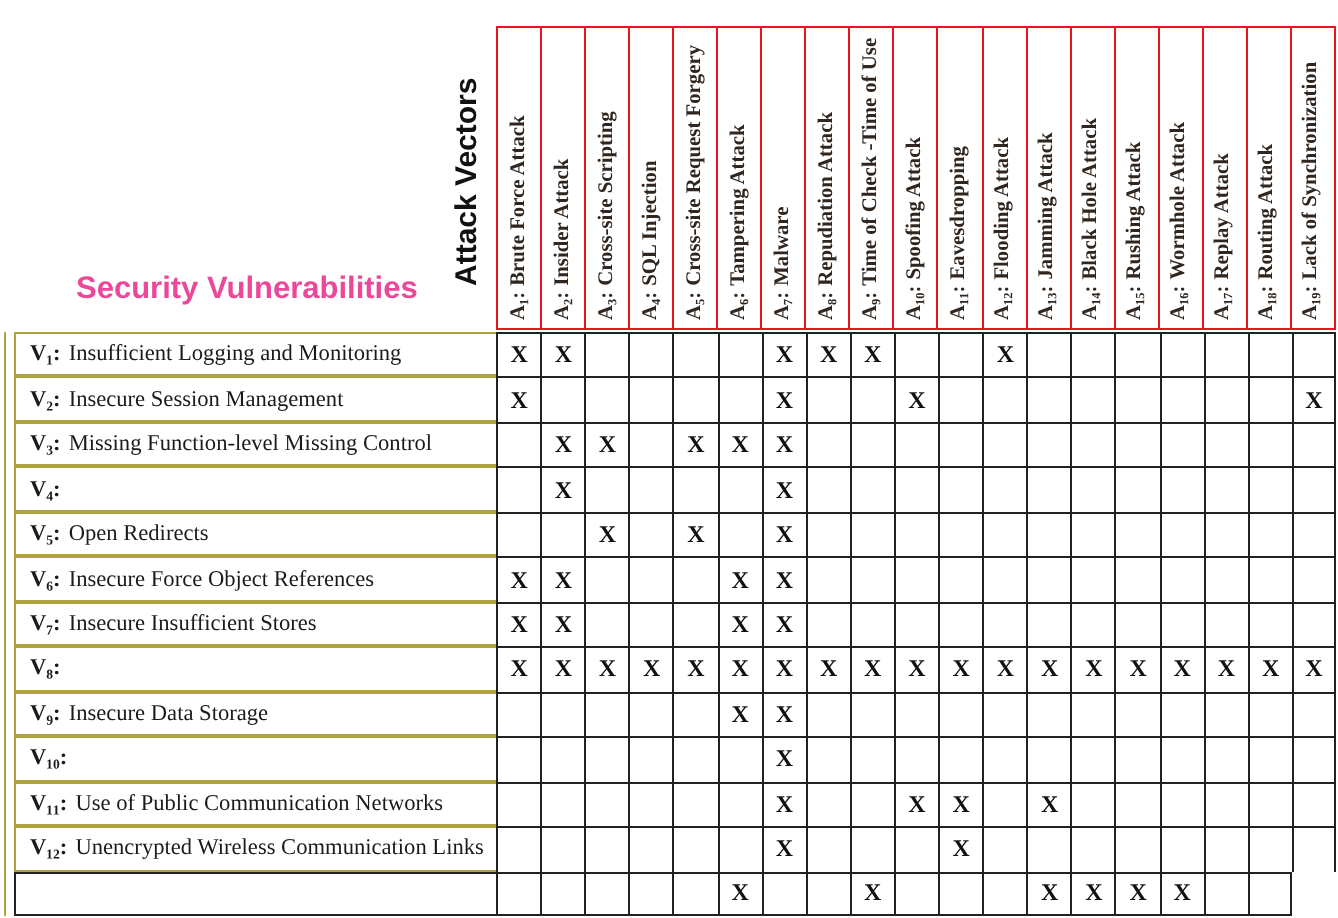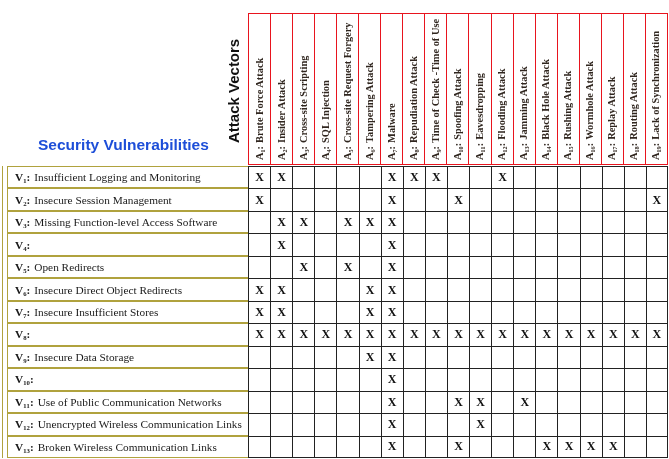--- a/index.html
+++ b/index.html
@@ -8,21 +8,21 @@
     font-family:"Liberation Serif","DejaVu Serif",serif;color:#1a1a1a;
     --red:#e8141e; --olive:#b0a23e; --grid:#222222; --htext:#30261f;
   }
   .axis-col-title{
     position:absolute;left:225px;top:143px;transform:rotate(-90deg);transform-origin:0 0;
     font-family:"Liberation Sans","DejaVu Sans",sans-serif;font-weight:bold;font-size:15px;
     white-space:nowrap;color:#111;
   }
   .axis-row-title{
     position:absolute;left:38px;top:136px;
-    font-family:"Liberation Sans","DejaVu Sans",sans-serif;font-weight:bold;font-size:15.5px;color:#1d4ed8;
+    font-family:"Liberation Sans","DejaVu Sans",sans-serif;font-weight:bold;font-size:15.5px;color:#ec4899;
   }
   #colHeaders{position:absolute;left:248px;top:13px;width:420px;height:152px;display:flex;}
   .hcell{flex:1 1 0;position:relative;border:1.4px solid var(--red);border-right:none;background:#fff;}
   .hcell:last-child{border-right:1.4px solid var(--red);}
   .vtext{
     position:absolute;bottom:4px;left:calc(50% + 5px);transform-origin:0 100%;
     transform:rotate(-90deg);white-space:nowrap;font-size:10.4px;font-weight:bold;
     line-height:10px;color:var(--htext);
   }
   .vtext .hid{margin-right:3px;}
@@ -172,21 +172,21 @@
       <div class="cell"></div>
       <div class="cell"></div>
       <div class="cell"></div>
       <div class="cell"></div>
       <div class="cell"></div>
       <div class="cell last-col">
         <span>X</span>
       </div>
       <div class="rlabel">
         <b>V₃:</b>
-        <span class="rlbl">Missing Function-level Access Software</span>
+        <span class="rlbl">Missing Function-level Missing Control</span>
       </div>
       <div class="cell"></div>
       <div class="cell">
         <span>X</span>
       </div>
       <div class="cell">
         <span>X</span>
       </div>
       <div class="cell"></div>
       <div class="cell">
@@ -260,21 +260,21 @@
       <div class="cell"></div>
       <div class="cell"></div>
       <div class="cell"></div>
       <div class="cell"></div>
       <div class="cell"></div>
       <div class="cell"></div>
       <div class="cell"></div>
       <div class="cell last-col"></div>
       <div class="rlabel">
         <b>V₆:</b>
-        <span class="rlbl">Insecure Direct Object Redirects</span>
+        <span class="rlbl">Insecure Force Object References</span>
       </div>
       <div class="cell">
         <span>X</span>
       </div>
       <div class="cell">
         <span>X</span>
       </div>
       <div class="cell"></div>
       <div class="cell"></div>
       <div class="cell"></div>
@@ -489,24 +489,20 @@
         <span>X</span>
       </div>
       <div class="cell"></div>
       <div class="cell"></div>
       <div class="cell"></div>
       <div class="cell"></div>
       <div class="cell"></div>
       <div class="cell"></div>
       <div class="cell"></div>
       <div class="cell last-col"></div>
-      <div class="rlabel">
-        <b>V₁₃:</b>
-        <span class="rlbl">Broken Wireless Communication Links</span>
-      </div>
       <div class="cell last-row"></div>
       <div class="cell last-row"></div>
       <div class="cell last-row"></div>
       <div class="cell last-row"></div>
       <div class="cell last-row"></div>
       <div class="cell last-row"></div>
       <div class="cell last-row">
         <span>X</span>
       </div>
       <div class="cell last-row"></div>

